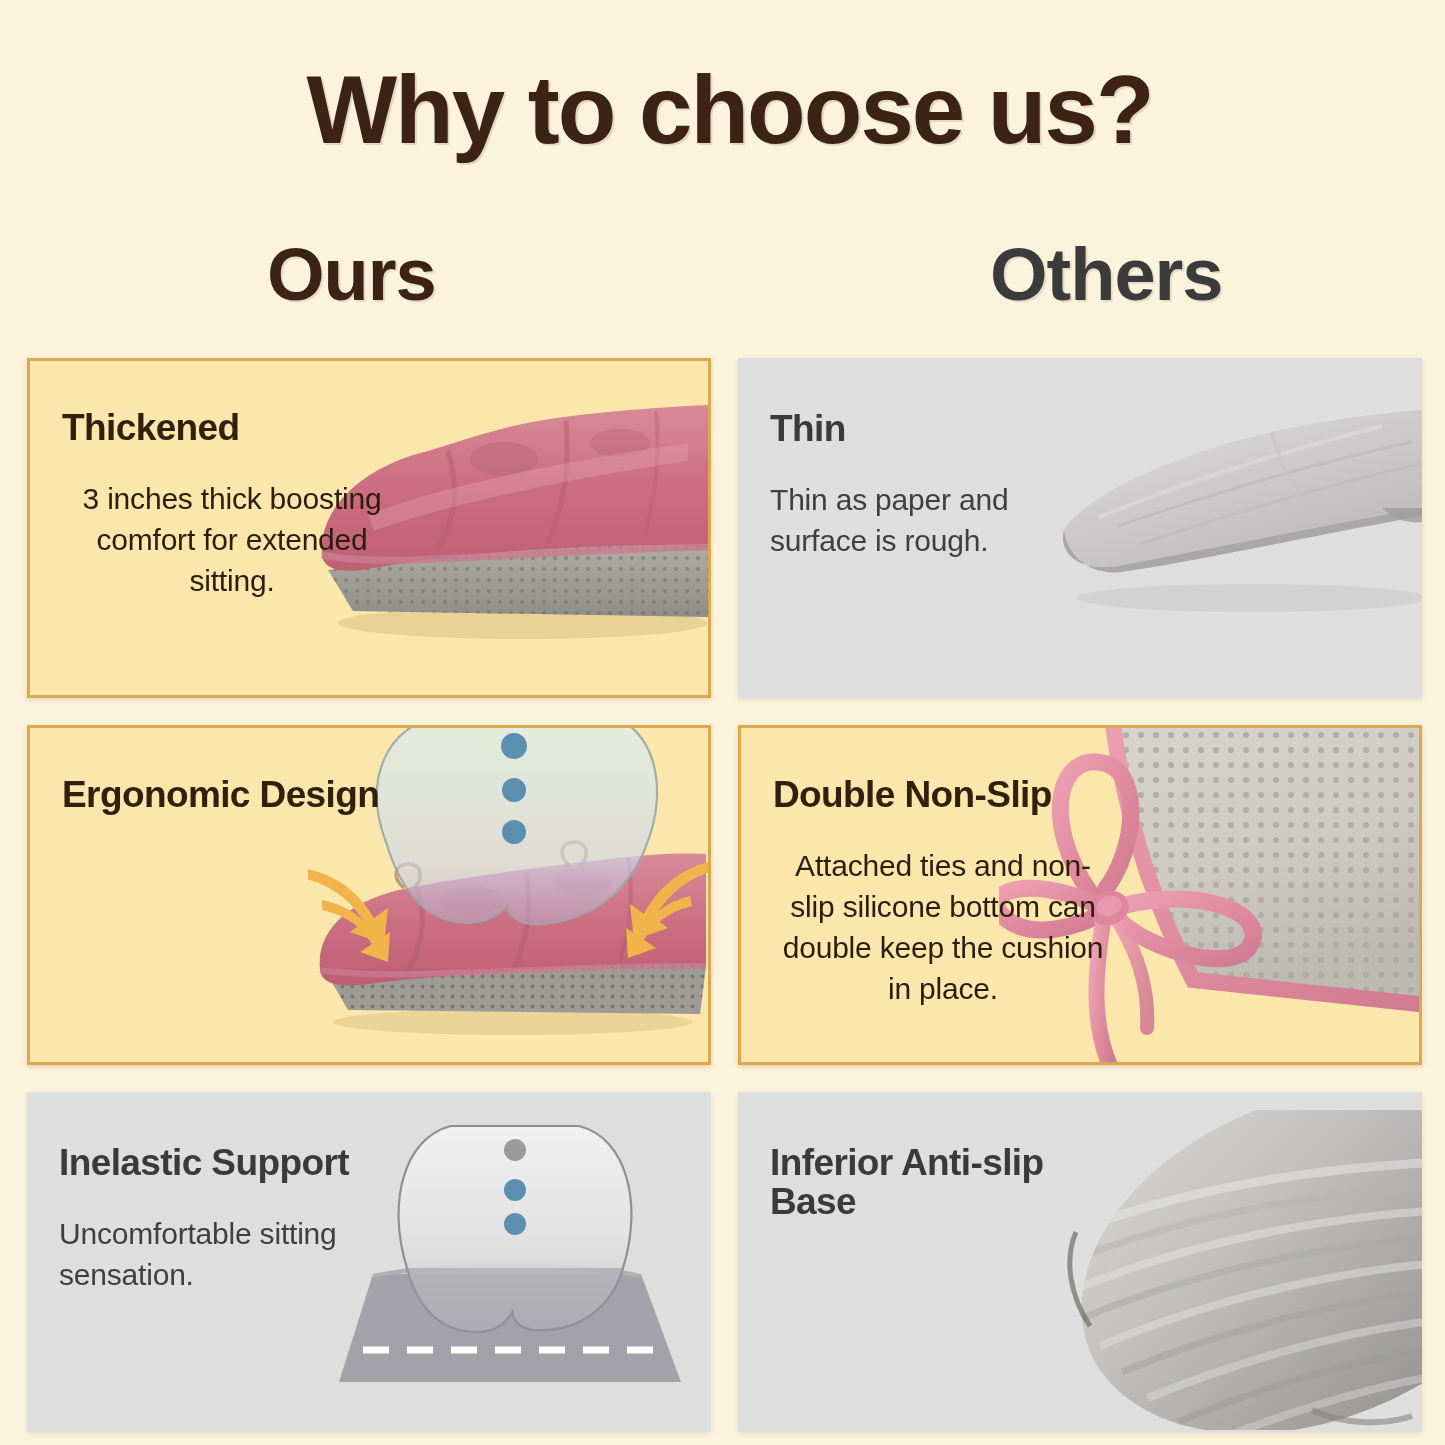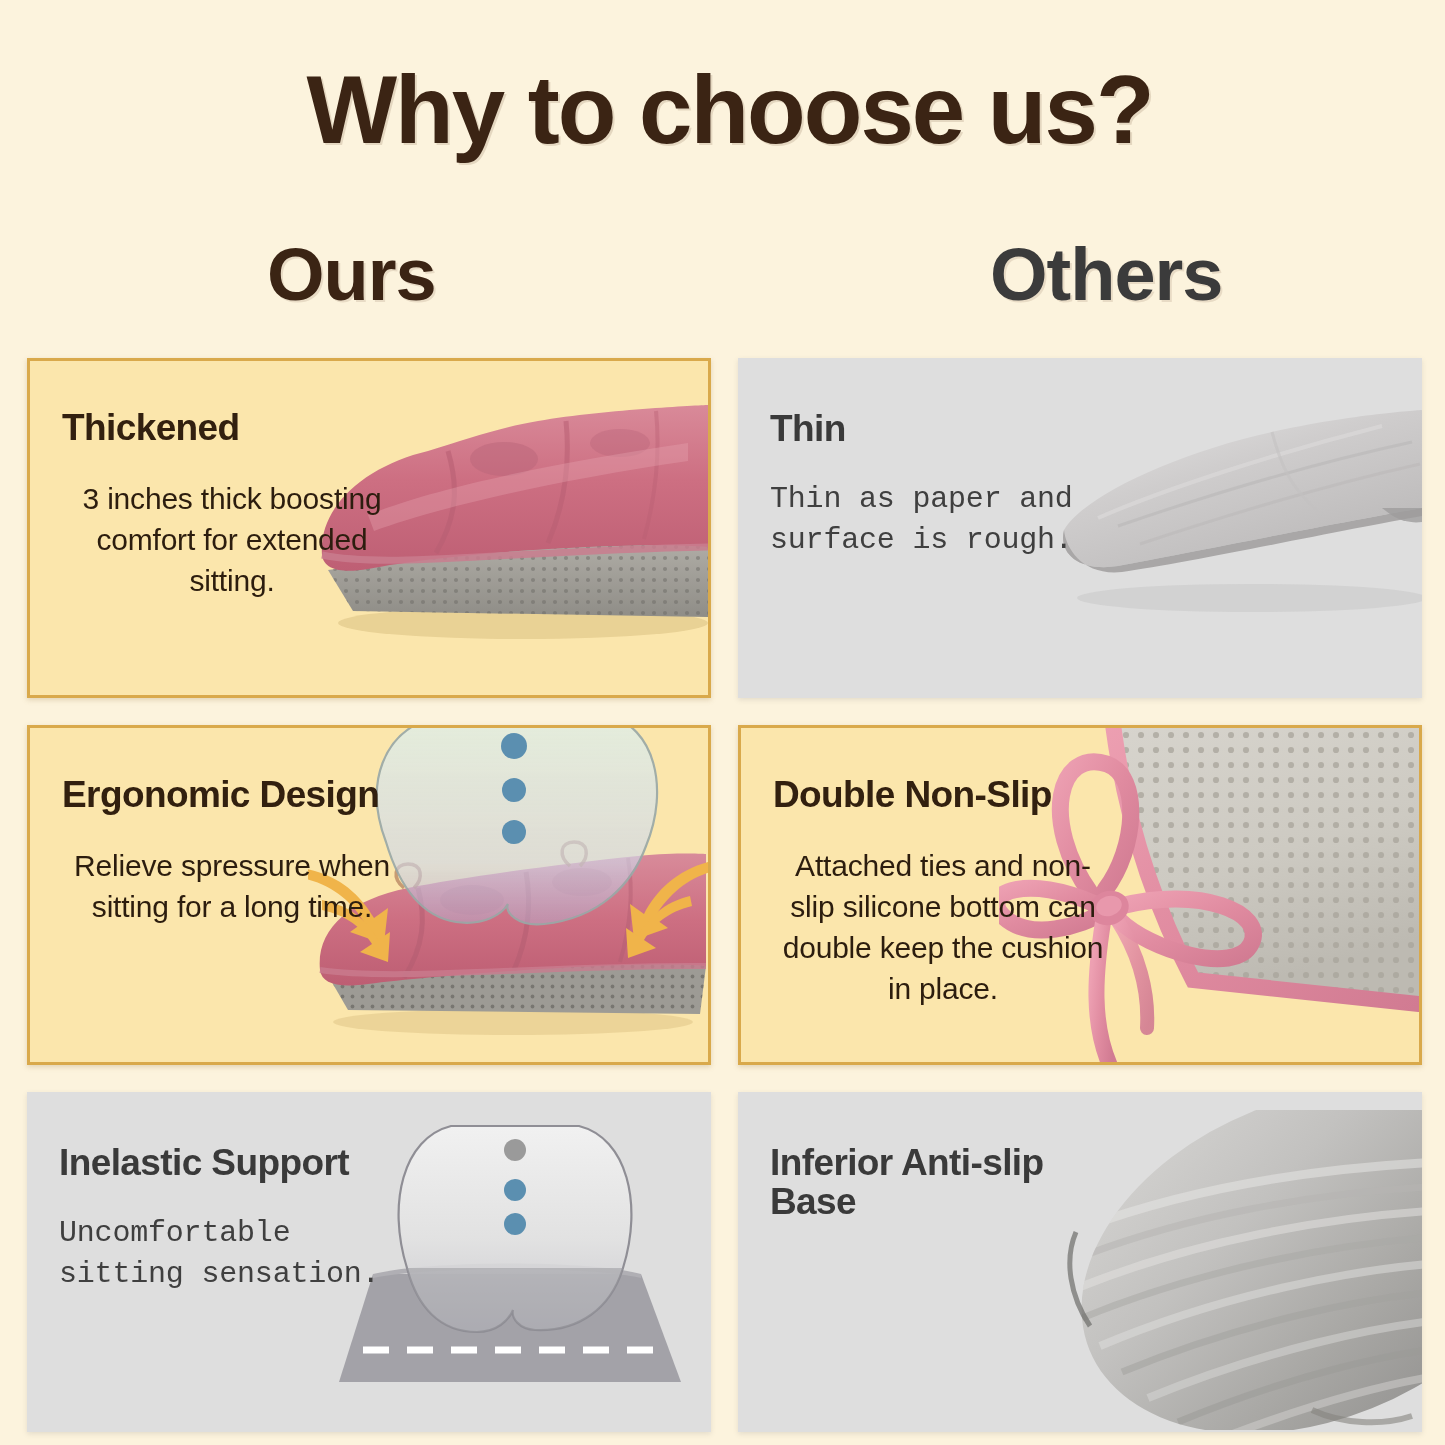--- a/index.html
+++ b/index.html
@@ -89,21 +89,21 @@
     margin-bottom: 30px;
   }
   .card-desc {
     font-size: 30px;
     line-height: 1.37;
     letter-spacing: -0.2px;
   }
   .ours .card-title { color: #32200f; }
   .ours .card-desc  { color: #2c1d0e; text-align: center; }
   .others .card-title { color: #3a3a3a; }
-  .others .card-desc  { color: #3f3f3f; font-family: Liberation Mono, monospace; }
+  .others .card-desc  { color: #3f3f3f; }
 
   .card.others .card-text { top: 52px; width: 330px; }
 
   
   .art {
     position: absolute;
     right: 0;
     bottom: 0;
     width: 400px;
     height: 340px;
@@ -226,21 +226,20 @@
         <path d="M250 74 C 258 104, 268 132, 300 156" stroke="#c3c1c1" stroke-width="3" fill="none" opacity="0.55"></path>
 
         <path d="M360 150 C 372 160, 384 166, 400 164 L 400 150 Z" fill="#9e9c9c" opacity="0.8"></path>
       </svg>
     </div>
   </div>
 
   <div class="card ours">
     <div class="card-text">
       <div class="card-title">Ergonomic Design</div>
-      <div class="card-desc">Relieve spressure when sitting for a long time.</div>
     </div>
     <div class="art">
       <svg viewBox="0 0 400 340" preserveAspectRatio="xMaxYMax meet">
         <defs>
           <linearGradient id="pinkTop2" x1="0" y1="0" x2="0" y2="1">
             <stop offset="0%" stop-color="#d88b9a"></stop>
             <stop offset="50%" stop-color="#cd6f82"></stop>
             <stop offset="100%" stop-color="#bd5e73"></stop>
           </linearGradient>
           <linearGradient id="bodyGlass" x1="0" y1="0" x2="0" y2="1">

